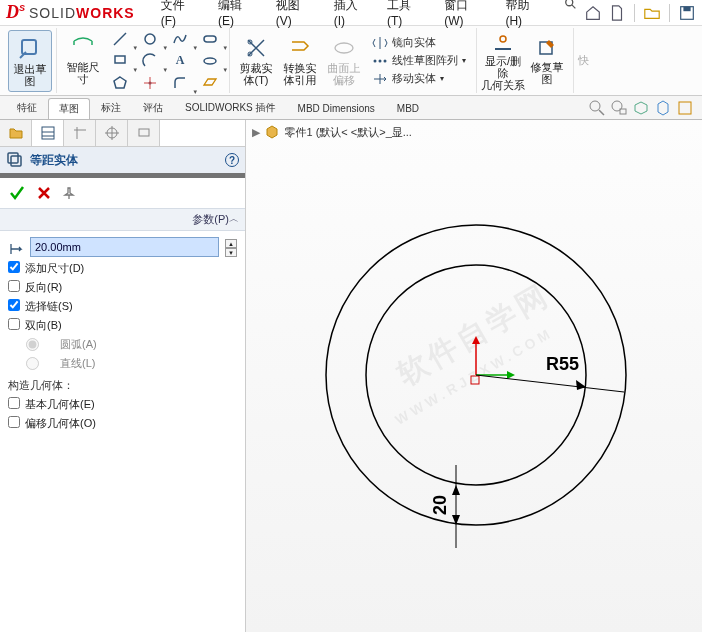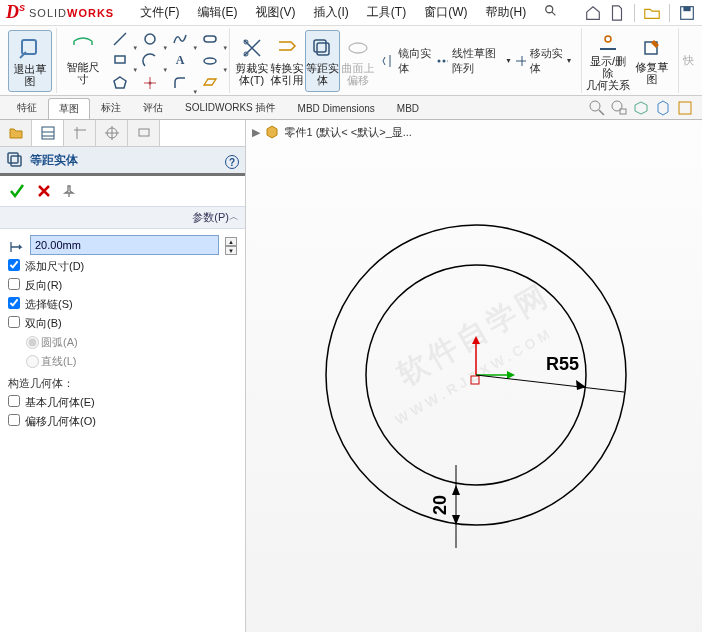--- a/index.html
+++ b/index.html
@@ -2,64 +2,64 @@
 <html><head>
 <meta charset="utf-8">
 <style>
   *{box-sizing:border-box;margin:0;padding:0;font-family:"Microsoft YaHei",Arial,sans-serif}
   body{width:702px;height:632px;background:#fff;overflow:hidden;font-size:12px;color:#222}
   
   .menubar{height:26px;display:flex;align-items:center;padding:0 6px;border-bottom:1px solid #ddd}
   .logo{display:flex;align-items:center;gap:4px}
   .logo-mark{font-size:18px;font-style:italic;font-weight:700;color:#d9000d;font-family:Georgia,serif}
   .logo-mark sup{font-size:9px}
-  .logo-text{font-size:11px;letter-spacing:1px;color:#444}
+  .logo-text{font-size:14px;letter-spacing:1px;color:#444}
   .logo-text b{color:#d9000d;font-weight:700}
   .menus{display:flex;gap:6px;margin-left:20px}
   .menu-item{padding:3px 6px;cursor:default}
   .qat{margin-left:auto;display:flex;gap:6px;align-items:center}
   .qat svg{width:18px;height:18px}
   .vsep{width:1px;height:18px;background:#ccc;margin:0 2px}
   
   .ribbon{display:flex;align-items:stretch;padding:2px 4px;border-bottom:1px solid #ccc;background:#fcfcfc;height:70px}
   .rgroup{display:flex;align-items:center;padding:0 4px;border-right:1px solid #e2e2e2}
   .rbtn-lg{display:flex;flex-direction:column;align-items:center;justify-content:center;width:44px;height:62px;font-size:11px;gap:2px}
   .rbtn-lg.exit{border:1px solid #8aa9c7;background:#e4eef7;border-radius:3px}
   .rbtn-lg .lbl{line-height:12px;text-align:center}
   .tool-grid{display:grid;grid-template-columns:repeat(4,30px);grid-template-rows:repeat(3,22px);gap:0;align-content:center}
   .tool-grid .c{display:flex;align-items:center;justify-content:center;position:relative}
   .dd{position:absolute;right:-2px;bottom:-2px;font-size:7px;color:#555}
-  .rrow{display:flex;flex-direction:row;gap:3px;padding:0 6px}
+  .rrow{display:flex;flex-direction:column;gap:3px;padding:0 6px}
   .rrow .line{display:flex;align-items:center;gap:4px;font-size:11px;color:#333}
   
   .tabs{display:flex;align-items:center;height:24px;border-bottom:1px solid #bbb;background:#f5f5f5;padding-left:6px}
   .tab{padding:3px 10px;border:1px solid transparent;border-bottom:none;font-size:10px;color:#333;cursor:default}
   .tab.active{background:#fff;border-color:#bbb;border-radius:3px 3px 0 0;position:relative;top:1px}
   .tab-icons{margin-left:auto;display:flex;gap:4px;padding-right:8px}
   .tab-icons .ti{width:18px;height:18px}
   
   .body{display:flex;height:calc(632px - 26px - 70px - 24px)}
   .leftpane{width:246px;border-right:1px solid #ccc;display:flex;flex-direction:column}
   .pane-tabs{display:flex;border-bottom:1px solid #ccc}
   .pane-tab{width:32px;height:26px;display:flex;align-items:center;justify-content:center;border-right:1px solid #ccc;background:#f2f2f2}
   .pane-tab.active{background:#fff}
-  .pm-header{display:flex;align-items:flex-end;padding:4px 6px;background:#e9eef5;border-bottom:3px solid #737373;gap:6px}
+  .pm-header{display:flex;align-items:center;padding:4px 6px;background:#e9eef5;border-bottom:5px solid #737373;gap:6px}
   .pm-header .title{font-weight:700;color:#1b4f8a}
   .pm-header .help{margin-left:auto;color:#1b4f8a;font-weight:700;border:1px solid #1b4f8a;border-radius:50%;width:14px;height:14px;display:flex;align-items:center;justify-content:center;font-size:10px}
   .confirmrow{display:flex;gap:10px;padding:6px 8px;align-items:center}
   .section-hd{background:#eef2f7;border-top:1px solid #d5dce5;border-bottom:1px solid #d5dce5;padding:3px 6px;font-size:11px;display:flex;justify-content:flex-end;color:#335}
   .section-hd .caret{font-size:10px}
   .params{padding:6px 8px;display:flex;flex-direction:column;gap:4px;font-size:11px}
   .distrow{display:flex;align-items:flex-end;gap:6px}
   .distrow input{flex:1;height:20px;border:1px solid #7da2ce;background:#cfe3ff;padding:0 4px;font-size:11px;color:#003}
   .spin{display:flex;flex-direction:column}
   .spin div{width:12px;height:9px;border:1px solid #999;font-size:7px;line-height:7px;text-align:center;background:#f4f4f4}
   .chk{display:flex;gap:5px}
   .chk input{width:12px;height:12px}
-  .radio{display:flex;align-items:center;gap:2px;color:#888;margin-left:18px}
+  .radio{display:flex;align-items:center;gap:21px;color:#888;margin-left:18px}
   .sublabel{margin-left:0;margin-top:3px;color:#333}
   
   .viewport{flex:1;position:relative;background:linear-gradient(#fdfdfd,#f3f3f3)}
   .crumb{display:flex;align-items:center;gap:4px;padding:4px 6px;font-size:11px;color:#333}
   .crumb .arrow{color:#777}
   .watermark{position:absolute;left:50%;top:42%;transform:translate(-50%,-50%) rotate(-30deg);font-size:30px;color:rgba(0,0,0,0.06);font-weight:700;letter-spacing:4px;pointer-events:none;white-space:nowrap}
   .wm2{font-size:14px;top:50%}
   .disabled{color:#aaa}
   svg{display:block}
 </style>
@@ -214,28 +214,20 @@
         </svg>
       <span class="lbl" style="white-space:pre-line">剪裁实
 体(T)</span>
     </div>
     <div class="rbtn-lg">
       <svg width="24" height="24" viewBox="0 0 24 24">
           <path d="M4 6h12l4 4-4 4H4" fill="none" stroke="#c80" stroke-width="1.5"></path>
         </svg>
       <span class="lbl" style="white-space:pre-line">转换实
 体引用</span>
-    </div>
-    <div class="rbtn-lg" style="border:1px solid #8aa9c7;background:#e4eef7;border-radius:3px">
-      <svg width="24" height="24" viewBox="0 0 24 24">
-          <rect x="4" y="4" width="12" height="12" rx="2" fill="none" stroke="#357" stroke-width="1.5"></rect>
-          <rect x="7" y="7" width="12" height="12" rx="2" fill="none" stroke="#357" stroke-width="1.5"></rect>
-        </svg>
-      <span class="lbl" style="white-space:pre-line">等距实
-体</span>
     </div>
     <div class="rbtn-lg disabled">
       <svg width="24" height="24" viewBox="0 0 24 24">
           <ellipse cx="12" cy="12" rx="9" ry="5" fill="none" stroke="#bbb" stroke-width="1.3"></ellipse>
         </svg>
       <span class="lbl" style="white-space:pre-line">曲面上
 偏移</span>
     </div>
     <div class="rrow">
       <div class="line">

